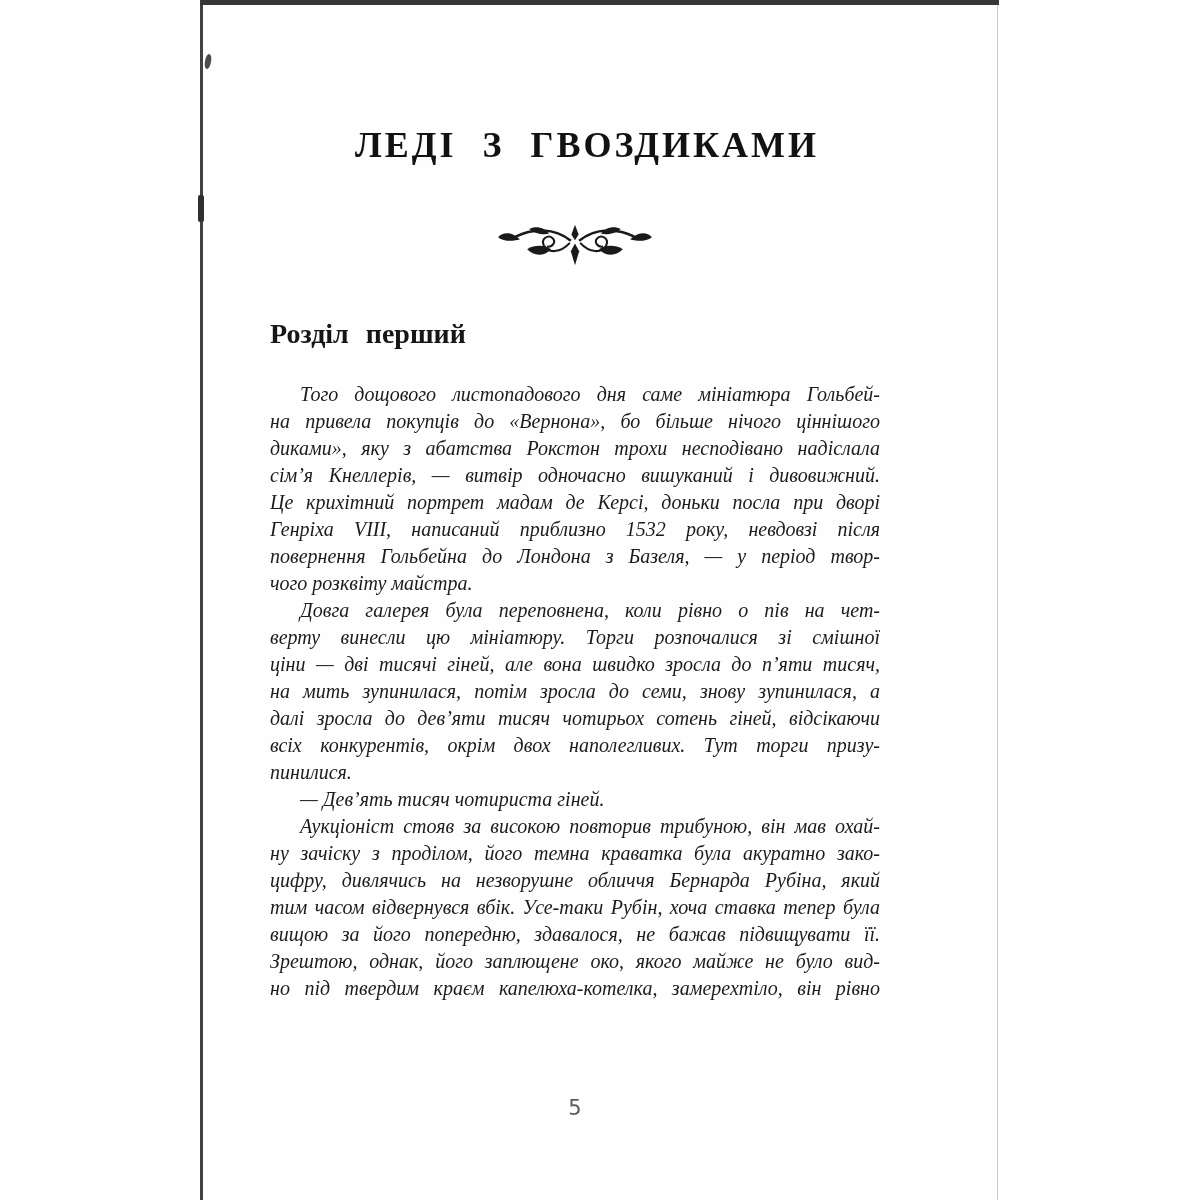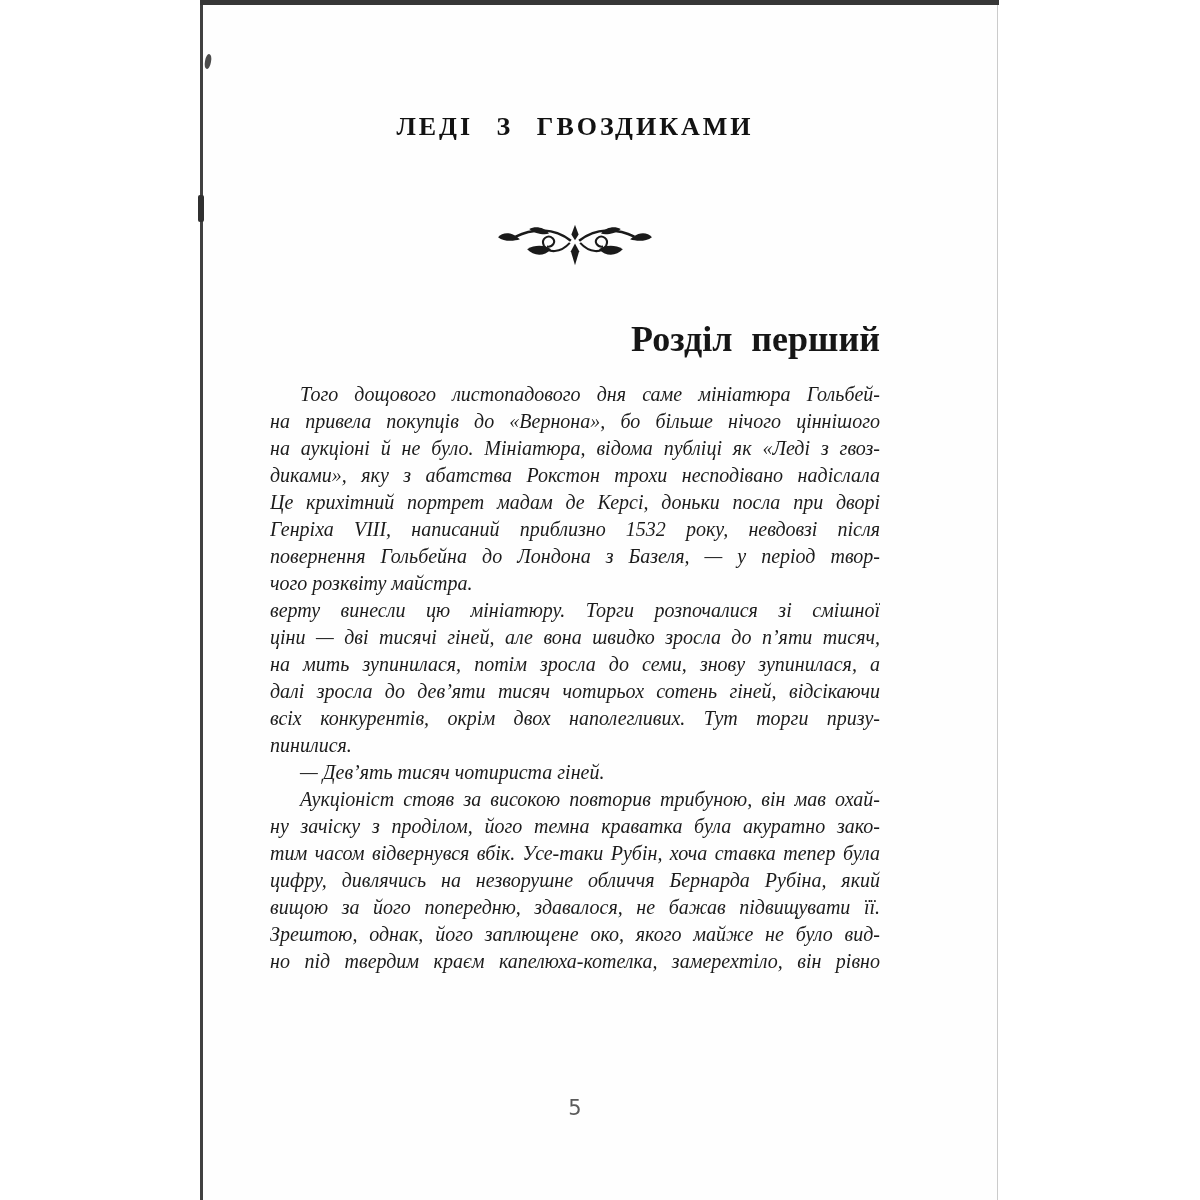--- a/index.html
+++ b/index.html
@@ -17,34 +17,34 @@
   }
   .page{
     position:absolute;left:200px;top:0;width:798px;height:1200px;
     background:#fefefe;
     border-left:3px solid #414141;
     border-right:1px solid #cbcbcb;
     box-sizing:border-box;
   }
   .content{position:absolute;left:67px;top:0;width:610px;height:1200px;}
   .title{
-    position:absolute;top:112px;left:0;width:100%;margin:0;
+    position:absolute;top:112px;left:0;width:100%;margin:12px;
     text-align:center;
-    font-size:26px;font-weight:600;
+    font-size:36px;font-weight:600;
     letter-spacing:3px;word-spacing:14px;
     color:#121212;
   }
   .ornament{
     position:absolute;top:222px;left:0;width:100%;
     text-align:center;
   }
   .chapter{
     position:absolute;top:318px;left:0;width:100%;margin:0;
-    text-align:right;
-    font-size:36px;font-weight:bold;
+    text-align:left;
+    font-size:28px;font-weight:bold;
     word-spacing:10px;
     color:#161616;
   }
   .body-text{
     position:absolute;top:381px;left:0;width:610px;
     font-size:20px;color:#1b1b1b;font-style:italic;
   }
   .line{
     height:27px;line-height:27px;
     text-align:justify;text-align-last:justify;
@@ -94,37 +94,38 @@
             <path d="M196 52 C 210 67 230 65 242 52 C 227 43 208 44 196 52 Z" fill="#1a1a1a"></path>
           </g>
         </svg>
       </div>
 
       <h2 class="chapter">Розділ перший</h2>
 
       <div class="body-text">
           <div class="line indent">Того дощового листопадового дня саме мініатюра Гольбей-</div>
           <div class="line">на привела покупців до «Вернона», бо більше нічого ціннішого</div>
-          <div class="line">на аукціоні й не було. Мініатюра, відома публіці як «Леді з гвоз-</div>
           <div class="line">диками», яку з абатства Рокстон трохи несподівано надіслала</div>
+          <div class="line">сім’я Кнеллерів, — витвір одночасно вишуканий і дивовижний.</div>
           <div class="line">Це крихітний портрет мадам де Керсі, доньки посла при дворі</div>
           <div class="line">Генріха VIII, написаний приблизно 1532 року, невдовзі після</div>
           <div class="line">повернення Гольбейна до Лондона з Базеля, — у період твор-</div>
           <div class="line para-end">чого розквіту майстра.</div>
+          <div class="line indent">Довга галерея була переповнена, коли рівно о пів на чет-</div>
           <div class="line">верту винесли цю мініатюру. Торги розпочалися зі смішної</div>
           <div class="line">ціни — дві тисячі гіней, але вона швидко зросла до п’яти тисяч,</div>
           <div class="line">на мить зупинилася, потім зросла до семи, знову зупинилася, а</div>
           <div class="line">далі зросла до дев’яти тисяч чотирьох сотень гіней, відсікаючи</div>
           <div class="line">всіх конкурентів, окрім двох наполегливих. Тут торги призу-</div>
           <div class="line para-end">пинилися.</div>
           <div class="line indent para-end">— Дев’ять тисяч чотириста гіней.</div>
           <div class="line indent">Аукціоніст стояв за високою повторив трибуною, він мав охай-</div>
           <div class="line">ну зачіску з проділом, його темна краватка була акуратно зако-</div>
+          <div class="line">цифру, дивлячись на незворушне обличчя Бернарда Рубіна, який</div>
           <div class="line">тим часом відвернувся вбік. Усе-таки Рубін, хоча ставка тепер була</div>
-          <div class="line">цифру, дивлячись на незворушне обличчя Бернарда Рубіна, який</div>
           <div class="line">вищою за його попередню, здавалося, не бажав підвищувати її.</div>
           <div class="line">Зрештою, однак, його заплющене око, якого майже не було вид-</div>
           <div class="line">но під твердим краєм капелюха-котелка, замерехтіло, він рівно</div>
         </div>
 
       <div class="page-number">5</div>
     </div>
   </div>
 
   <div class="artifact a1"></div>

